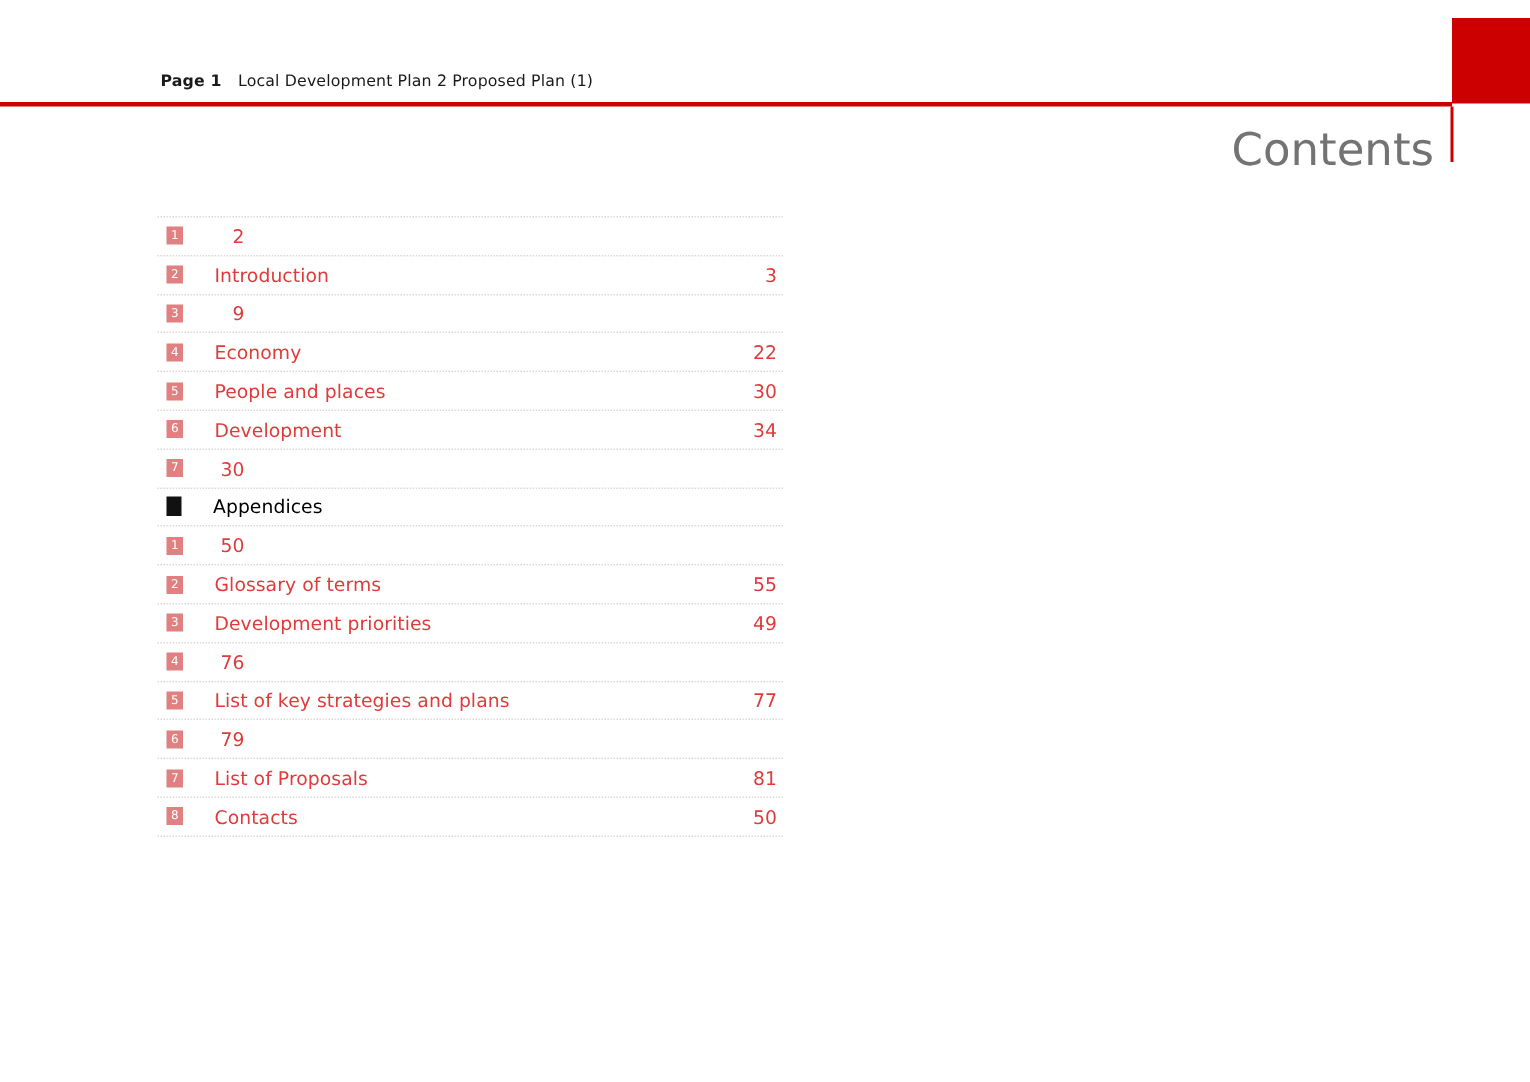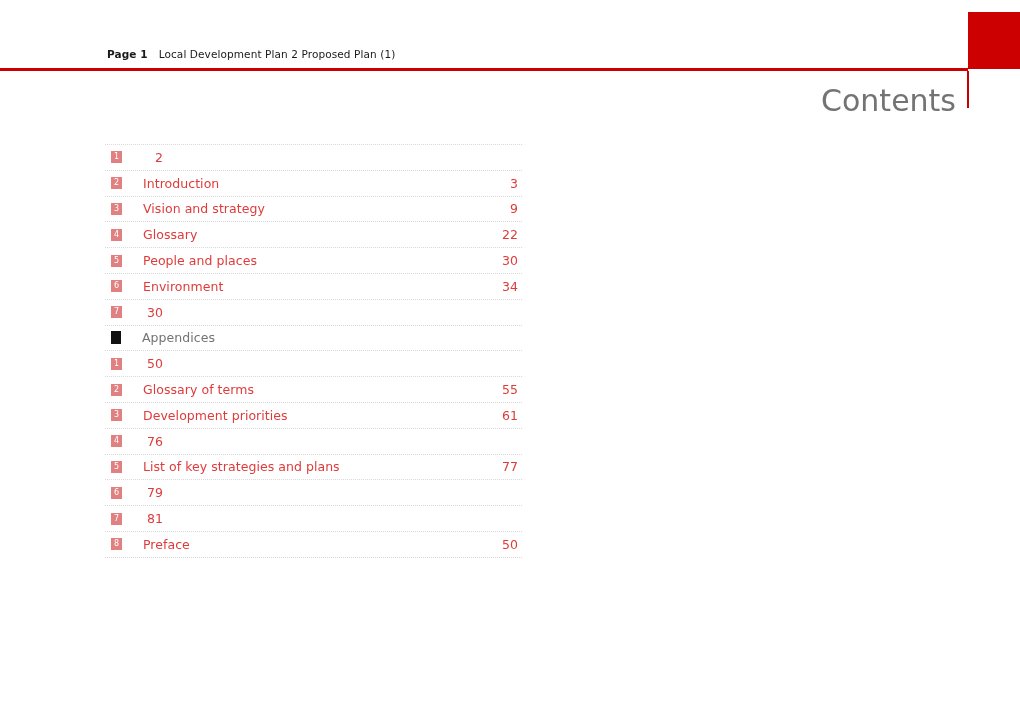--- a/index.html
+++ b/index.html
@@ -123,21 +123,21 @@
     height: 13px;
   }
   .toc-label {
     flex: 1 1 auto;
     font-size: 12.5px;
     color: #e03a3a;
     white-space: nowrap;
     letter-spacing: 0.05px;
   }
   .toc-row.section .toc-label {
-    color: #737373;
+    color: #000000;
   }
   .toc-page {
     flex: 0 0 auto;
     font-size: 12.5px;
     color: #e03a3a;
     text-align: right;
     min-width: 20px;
     padding-right: 4px;
     letter-spacing: 0.05px;
   }
@@ -172,36 +172,35 @@
       <span class="toc-badge">1</span>
       <span class="toc-page">2</span>
     </div>
     <div class="toc-row">
       <span class="toc-badge">2</span>
       <span class="toc-label">Introduction</span>
       <span class="toc-page">3</span>
     </div>
     <div class="toc-row">
       <span class="toc-badge">3</span>
-      <span class="toc-label">Vision and strategy</span>
       <span class="toc-page">9</span>
     </div>
     <div class="toc-row">
       <span class="toc-badge">4</span>
-      <span class="toc-label">Glossary</span>
+      <span class="toc-label">Economy</span>
       <span class="toc-page">22</span>
     </div>
     <div class="toc-row">
       <span class="toc-badge">5</span>
       <span class="toc-label">People and places</span>
       <span class="toc-page">30</span>
     </div>
     <div class="toc-row">
       <span class="toc-badge">6</span>
-      <span class="toc-label">Environment</span>
+      <span class="toc-label">Development</span>
       <span class="toc-page">34</span>
     </div>
     <div class="toc-row">
       <span class="toc-badge">7</span>
       <span class="toc-page">30</span>
     </div>
     <div class="toc-row section">
       <span class="toc-badge"></span>
       <span class="toc-label">Appendices</span>
       <span class="toc-page"></span>
@@ -211,38 +210,39 @@
       <span class="toc-page">50</span>
     </div>
     <div class="toc-row">
       <span class="toc-badge">2</span>
       <span class="toc-label">Glossary of terms</span>
       <span class="toc-page">55</span>
     </div>
     <div class="toc-row">
       <span class="toc-badge">3</span>
       <span class="toc-label">Development priorities</span>
-      <span class="toc-page">61</span>
+      <span class="toc-page">49</span>
     </div>
     <div class="toc-row">
       <span class="toc-badge">4</span>
       <span class="toc-page">76</span>
     </div>
     <div class="toc-row">
       <span class="toc-badge">5</span>
       <span class="toc-label">List of key strategies and plans</span>
       <span class="toc-page">77</span>
     </div>
     <div class="toc-row">
       <span class="toc-badge">6</span>
       <span class="toc-page">79</span>
     </div>
     <div class="toc-row">
       <span class="toc-badge">7</span>
+      <span class="toc-label">List of Proposals</span>
       <span class="toc-page">81</span>
     </div>
     <div class="toc-row">
       <span class="toc-badge">8</span>
-      <span class="toc-label">Preface</span>
+      <span class="toc-label">Contacts</span>
       <span class="toc-page">50</span>
     </div>
     <div id="contents-table-bottom"></div>
   </div>
 
 </body></html>

